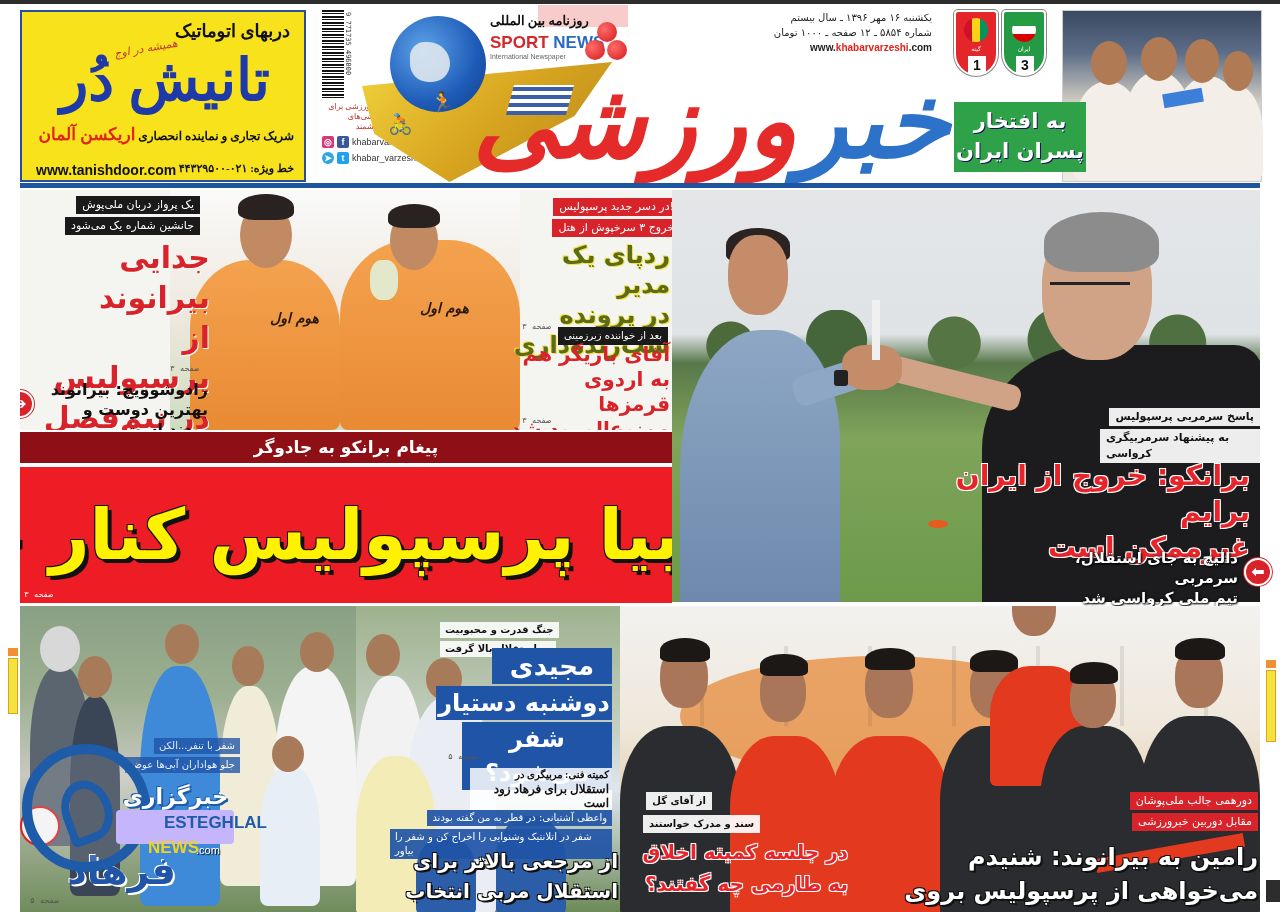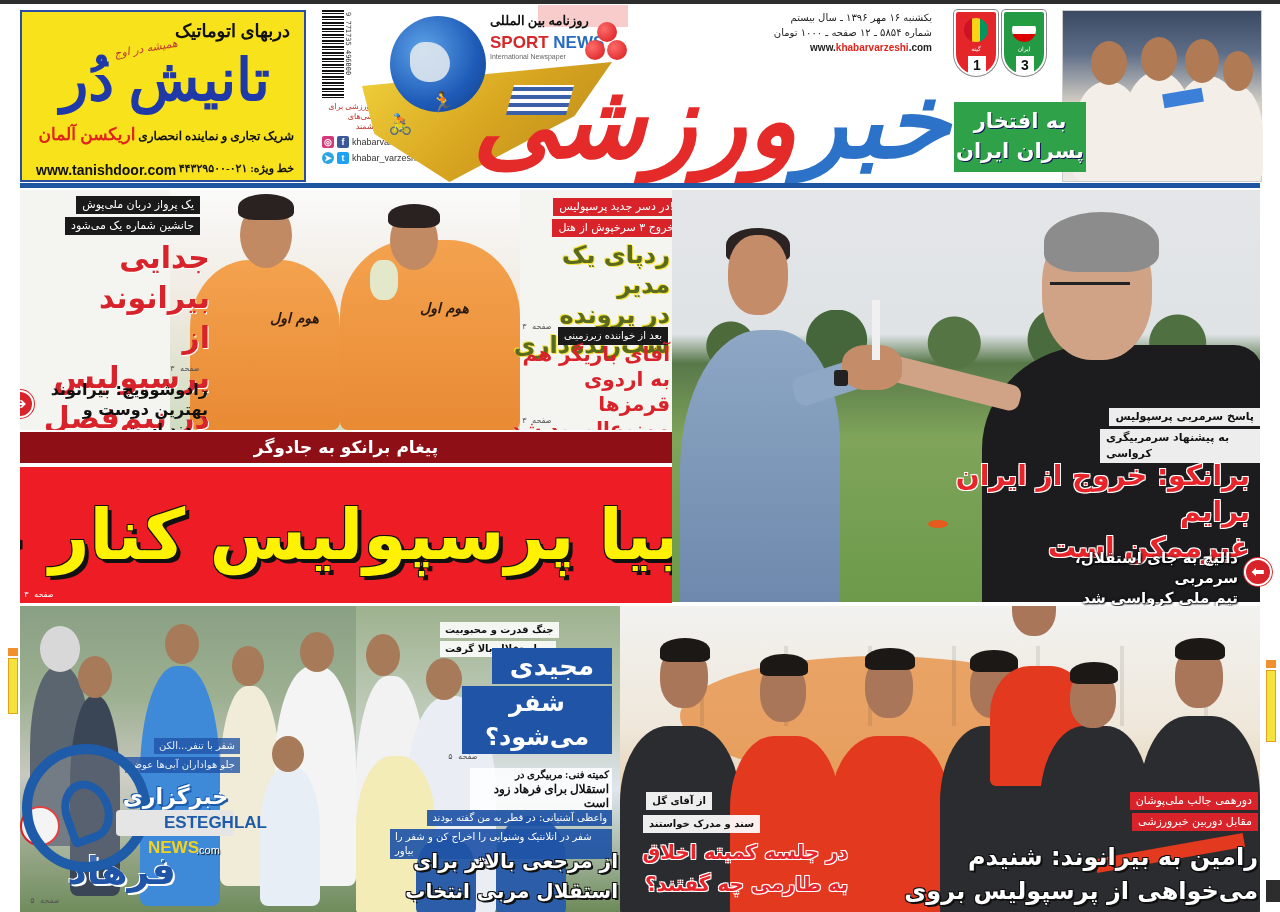--- a/index.html
+++ b/index.html
@@ -124,21 +124,21 @@
   .photo-national { left: 620px; top: 606px; width: 640px; height: 306px; overflow: hidden; background: linear-gradient(180deg, #f2f2f0 0%, #efe7da 40%, #e7d3b6 60%, #b9b4ad 100%); }
   .orange-splash { position: absolute; left: 60px; top: 50px; width: 400px; height: 120px; border-radius: 50%; background: #e68a3a; opacity: .75; }
   .nat-body { position: absolute; border-radius: 40% 40% 6px 6px; }
   .nat-head { position: absolute; border-radius: 45%; background: #a9765a; }
   .nat-hair { position: absolute; border-radius: 50% 50% 20% 20%; background: #1c1816; }
 
   
   .wm-circle { left: 22px; top: 744px; width: 128px; height: 128px; border-radius: 50%; border: 10px solid #1e5ba8; background: rgba(255,255,255,0.15); }
   .wm-inner { left: 62px; top: 780px; width: 50px; height: 62px; border-radius: 50% 50% 50% 10%; border: 8px solid #1e5ba8; transform: rotate(-20deg); }
   .wm-fa { left: 128px; top: 784px; width: 100px; font-size: 22px; font-weight: bold; color: #fff; text-shadow: 2px 2px 0 #1e5ba8, -1px -1px 0 #1e5ba8; text-align: center; direction: rtl; }
-  .wm-en { left: 116px; top: 810px; width: 118px; height: 26px; background: #e5e5e5; color: #1e5ba8; font-size: 17px; font-weight: bold; text-align: center; line-height: 26px; border-radius: 4px; font-family: "Liberation Sans", sans-serif; padding-left: 48px; }
+  .wm-en { left: 116px; top: 810px; width: 118px; height: 34px; background: #c4b5fd; color: #1e5ba8; font-size: 17px; font-weight: bold; text-align: center; line-height: 26px; border-radius: 4px; font-family: "Liberation Sans", sans-serif; padding-left: 48px; }
   .wm-news { left: 148px; top: 838px; font-size: 17px; font-weight: bold; color: #f2d21f; font-family: "Liberation Sans", sans-serif; }
   .wm-com { left: 196px; top: 844px; font-size: 11px; color: #fff; font-family: "Liberation Sans", sans-serif; text-shadow: 1px 1px 1px #000; }
 
   .bottom-right-bar { left: 1266px; top: 880px; width: 14px; height: 22px; background: #2d2d2d; }
 </style>
 </head>
 <body>
 
 <div class="abs topline"></div>
 
@@ -341,20 +341,21 @@
   <div class="crowd-fig" style="left:60px;top:230px;width:60px;height:80px;background:#2c5da8;"></div>
   <div class="crowd-fig" style="left:140px;top:210px;width:70px;height:100px;background:#2c5da8;"></div>
 </div>
 
 <div class="abs kicker-stack" style="left:440px;top:610px;width:172px;align-items:flex-start;margin-top:12px;">
   <span class="kicker-white-soft">جنگ قدرت و محبوبیت</span>
   <span class="kicker-white-soft">در استقلال بالا گرفت</span>
 </div>
 <div class="abs" style="left:436px;top:648px;width:176px;">
   <div class="blue-block" style="width:120px;margin-left:56px;font-size:26px;line-height:36px;">مجیدی</div>
+  <div class="blue-block" style="width:176px;font-size:24px;line-height:34px;margin-top:2px;">دوشنبه دستیار</div>
   <div class="blue-block" style="width:150px;margin-left:26px;font-size:24px;line-height:34px;margin-top:2px;">شفر می‌شود؟</div>
 </div>
 <div class="abs page-ref" style="left:448px;top:752px;">صفحه ۵</div>
 <div class="abs" style="left:470px;top:768px;width:142px;">
   <div class="rtl" style="font-size:10px;font-weight:bold;color:#111;background:rgba(255,255,255,.85);line-height:14px;padding:0 3px;">کمیته فنی: مربیگری در</div>
   <div class="rtl" style="font-size:12px;font-weight:bold;color:#111;background:rgba(255,255,255,.85);line-height:14px;padding:0 3px;">استقلال برای فرهاد زود است</div>
 </div>
 <div class="abs kicker-stack" style="left:390px;top:810px;width:222px;align-items:flex-end;">
   <span class="kicker-blue">واعظی آشتیانی: در قطر به من گفته بودند</span>
   <span class="kicker-blue">شفر در اتلانتیک وشنوایی را اخراج کن و شفر را بیاور</span>

